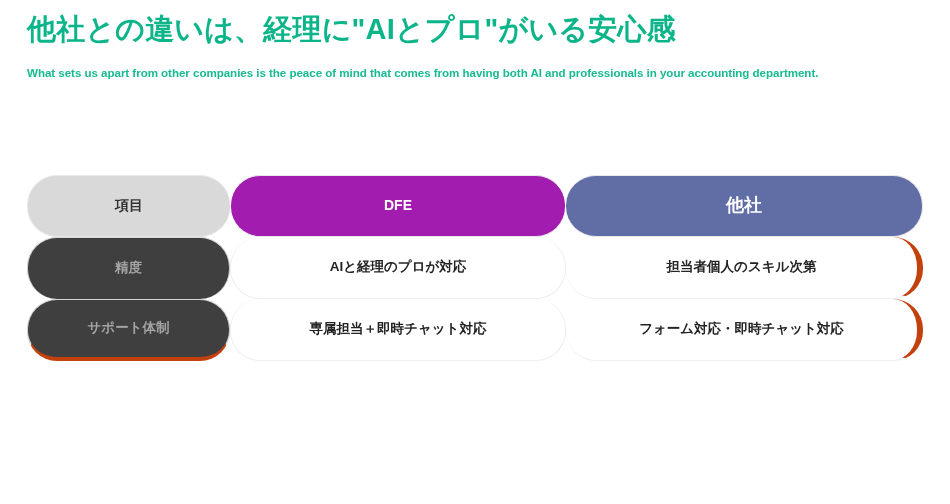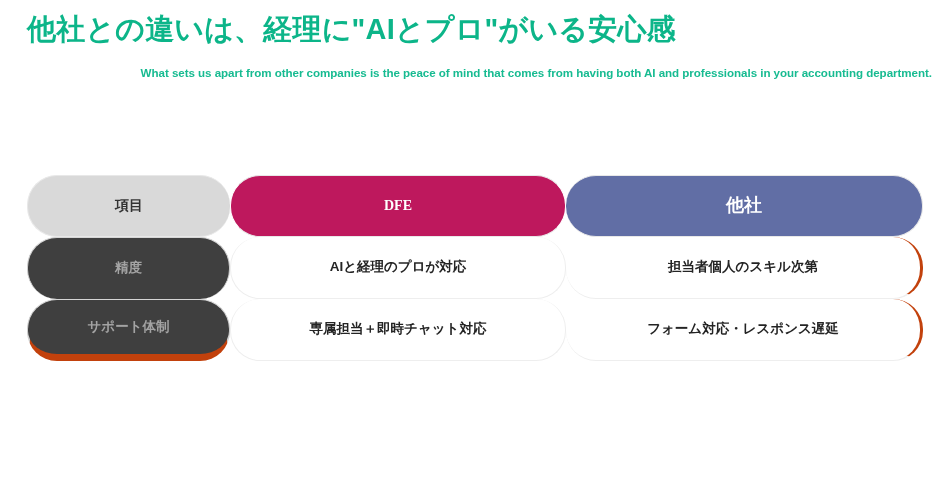--- a/index.html
+++ b/index.html
@@ -42,21 +42,20 @@
     left: 27px;
     top: 64px;
     width: 905px;
     margin: 0;
     font-size: 11.6px;
     line-height: 18px;
     font-weight: 700;
     color: #17bb91;
     letter-spacing: -0.05px;
     white-space: nowrap;
-    text-align: right;
   }
 
   .comparison-table {
     position: absolute;
     left: 27px;
     top: 175px;
     width: 896px;
     border-collapse: separate;
     border-spacing: 0;
     table-layout: fixed;
@@ -81,65 +80,64 @@
 
   
   th.head-item {
     background: #d9d9d9;
     color: #333333;
     font-size: 14px;
     border: 1px solid #e8e8e8;
     border-right: none;
   }
   th.head-dfe {
-    background: #be185d;
+    background: #a21caf;
     color: #ffffff;
     font-size: 14px;
     border: 1px solid #e8e8e8;
     border-left: 1px solid #ffffff;
     border-right: 1px solid #ffffff;
-    font-family: Liberation Serif, serif;
   }
   th.head-other {
     background: #616ea5;
     color: #ffffff;
     font-size: 18px;
     border: 1px solid #e8e8e8;
     border-left: none;
   }
 
   
   td.cell-label {
     background: #3f3f3f;
     color: #a3a3a3;
     font-size: 13.5px;
     border: 1px solid #cfcfcf;
     border-top: 1px solid #d5d5d5;
     border-bottom: none;
   }
   tr:last-child td.cell-label {
-    border-bottom: 7px solid #c2410c;
+    border-bottom: 4px solid #c2410c;
   }
 
   td.cell-value {
     background: #ffffff;
     color: #242424;
     font-size: 13.5px;
     border: 1px solid #eeeeee;
     border-top: none;
     border-bottom: 1px solid #eeeeee;
     margin-left: 43px;
   }
   td.cell-value.value-dfe {
     border-left: 1px solid #eeeeee;
     border-right: 1px solid #eeeeee;
   }
   td.cell-value.value-other {
     border-left: none;
-    border-right: 3px solid #c2410c;
+    border-right: 6px solid #c2410c;
   }
 
   .cell-text {
     display: block;
     line-height: 1.4;
   }
 </style>
 </head>
 <body>
 
@@ -185,20 +183,20 @@
 
 
       <tr>
         <td class="cell-label">
           <span class="cell-text">サポート体制</span>
         </td>
         <td class="cell-value value-dfe">
           <span class="cell-text">専属担当＋即時チャット対応</span>
         </td>
         <td class="cell-value value-other">
-          <span class="cell-text">フォーム対応・レスポンス遅延</span>
+          <span class="cell-text">フォーム対応・即時チャット対応</span>
         </td>
       </tr>
 
     </tbody>
   </table>
 
 </div>
 
 </body></html>

